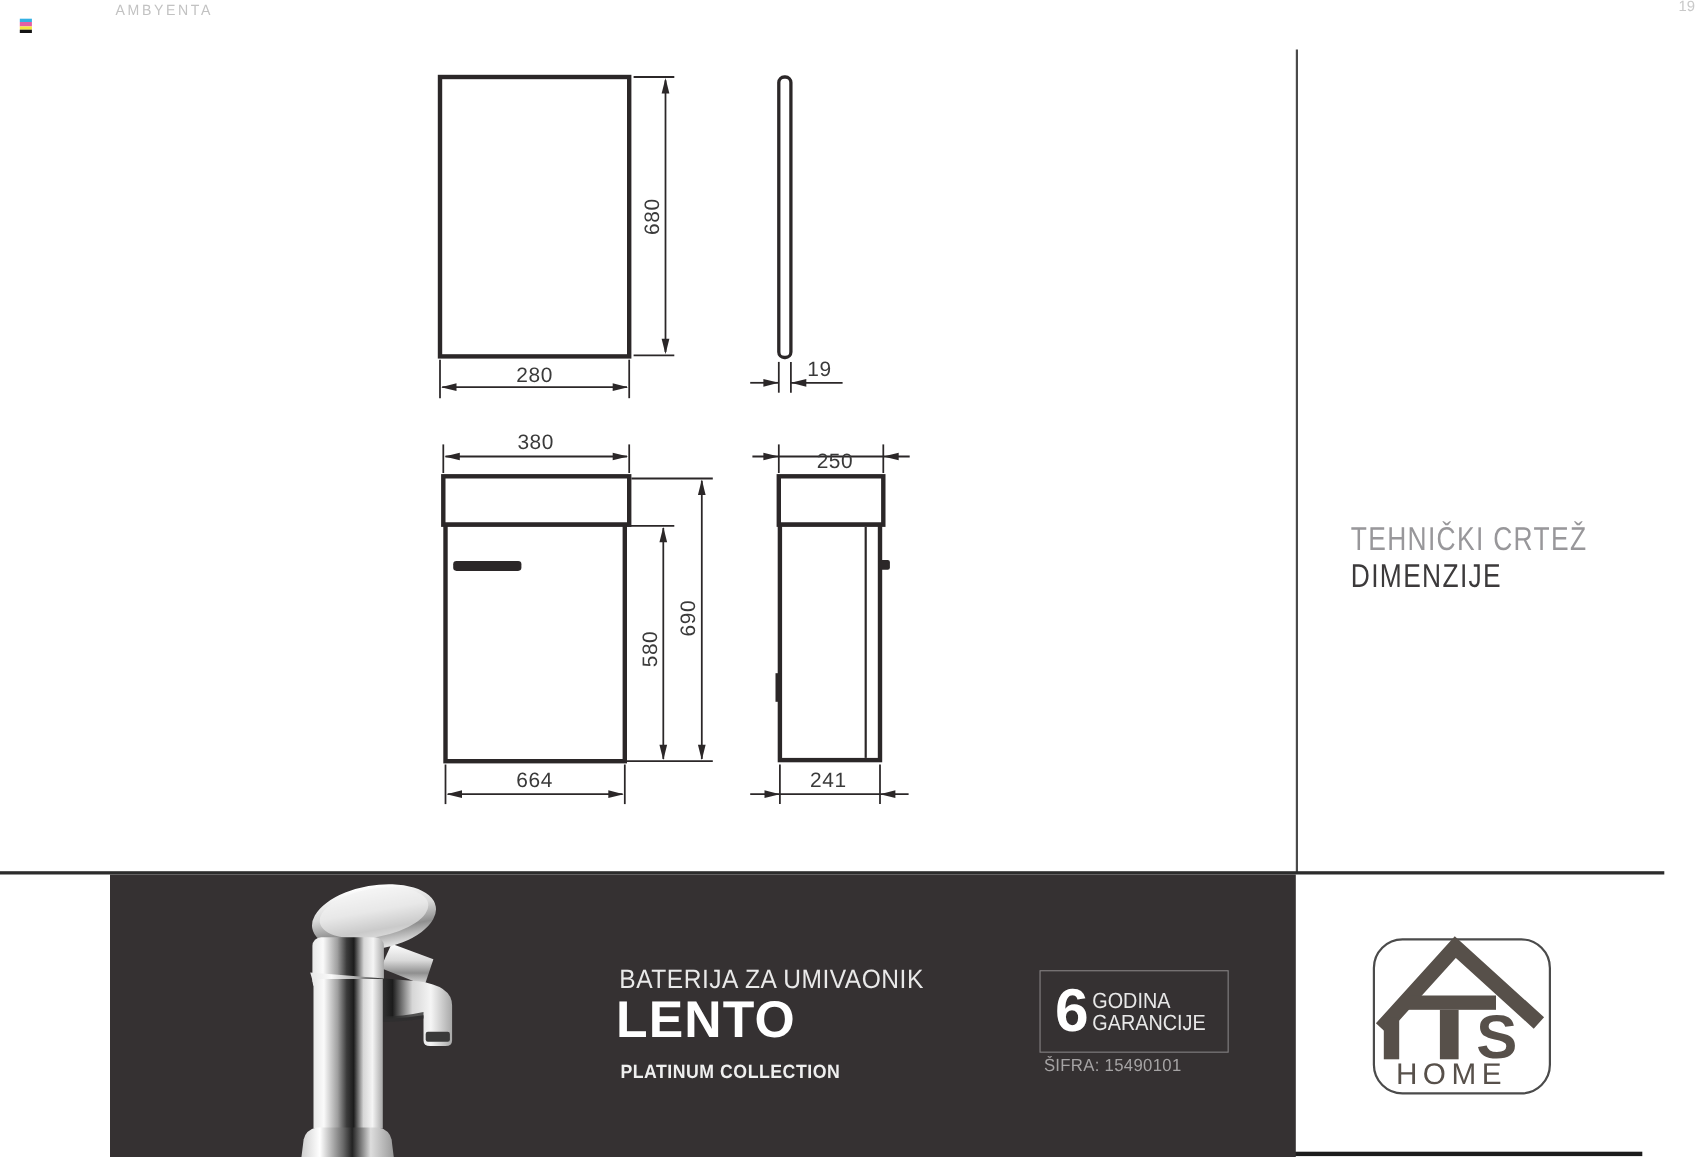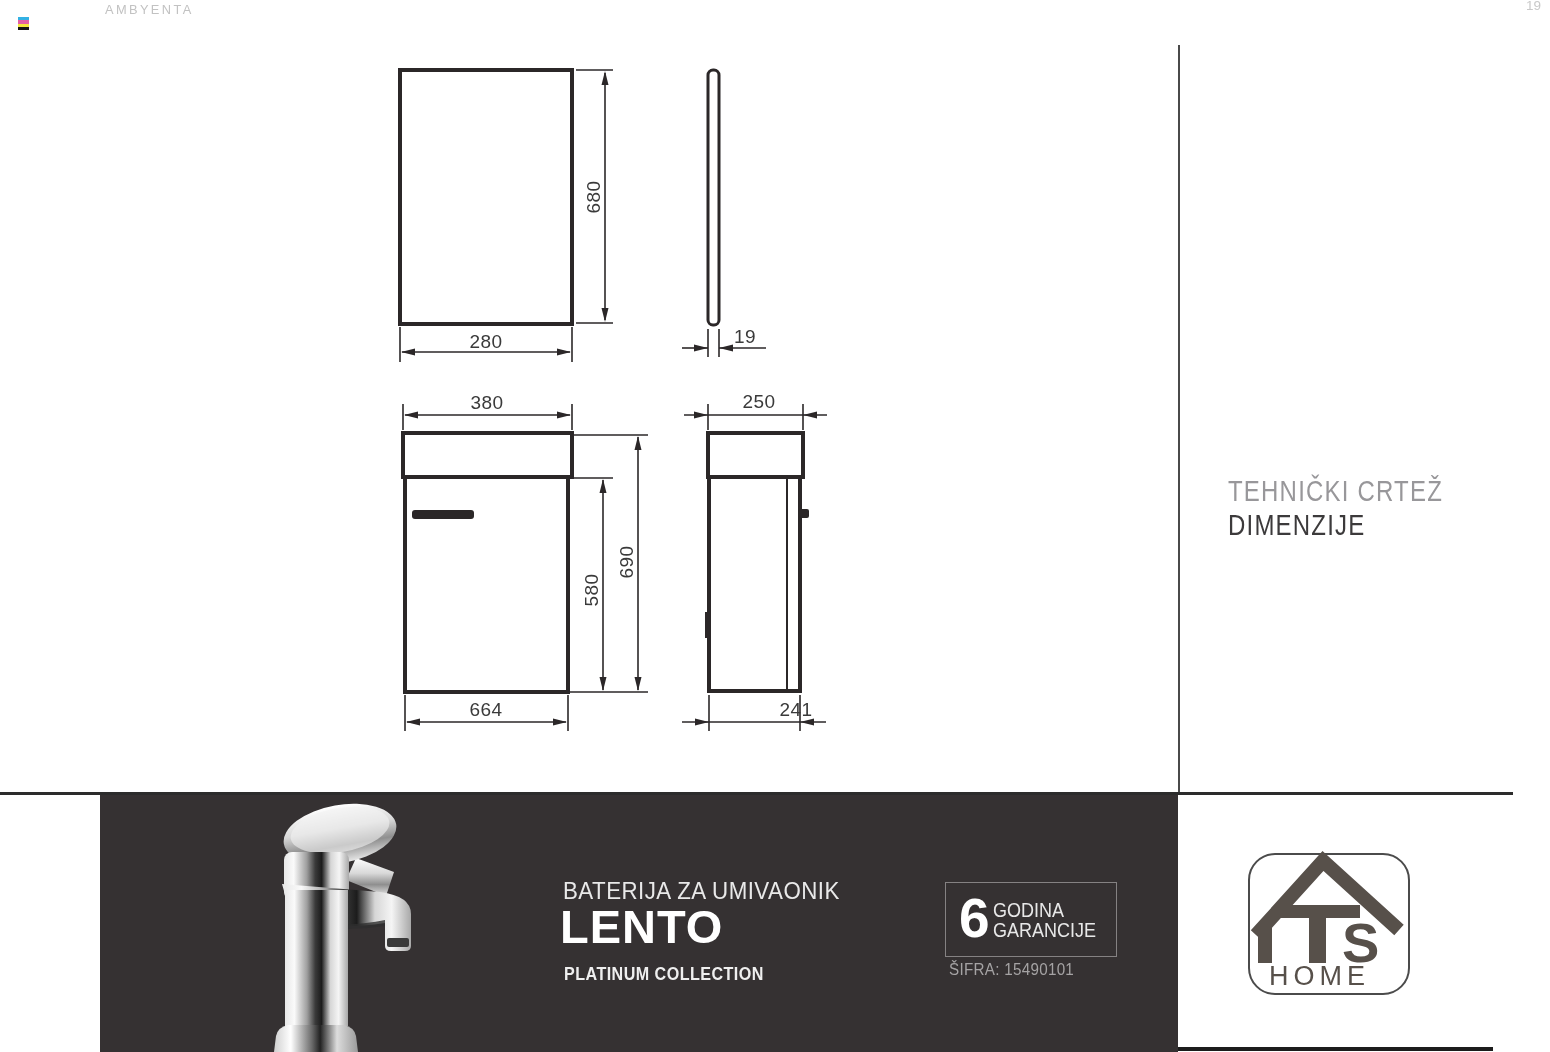--- a/index.html
+++ b/index.html
@@ -180,25 +180,25 @@
   <line class="ln thin" x1="800" y1="695" x2="800" y2="731"></line>
   <line class="ln thin" x1="682" y1="722" x2="826" y2="722"></line>
   <polygon class="solid" points="709,722 695,718.5 695,725.5"></polygon>
   <polygon class="solid" points="800,722 814,718.5 814,725.5"></polygon>
 </svg>
 
 <span class="abs dim rot" style="left:594px;top:197px;">680</span>
 <span class="abs dim" style="left:486px;top:342px;">280</span>
 <span class="abs dim" style="left:745px;top:337px;">19</span>
 <span class="abs dim" style="left:487px;top:403px;">380</span>
-<span class="abs dim" style="left:759px;top:402px;">250</span>
+<span class="abs dim" style="left:759px;top:420px;">250</span>
 <span class="abs dim rot" style="left:592px;top:590px;">580</span>
 <span class="abs dim rot" style="left:627px;top:562px;">690</span>
 <span class="abs dim" style="left:486px;top:710px;">664</span>
-<span class="abs dim" style="left:796px;top:710px;">241</span>
+<span class="abs dim" style="left:753px;top:710px;">241</span>
 
 <span class="abs panel-line1">TEHNIČKI CRTEŽ</span>
 <span class="abs panel-line2">DIMENZIJE</span>
 
 <div class="abs banner">
 
   <svg class="faucet" width="220" height="252" viewBox="0 0 220 252">
     <defs>
       <linearGradient id="chromeV" x1="0" y1="0" x2="1" y2="0">
         <stop offset="0" stop-color="#e8e8e8"></stop>

